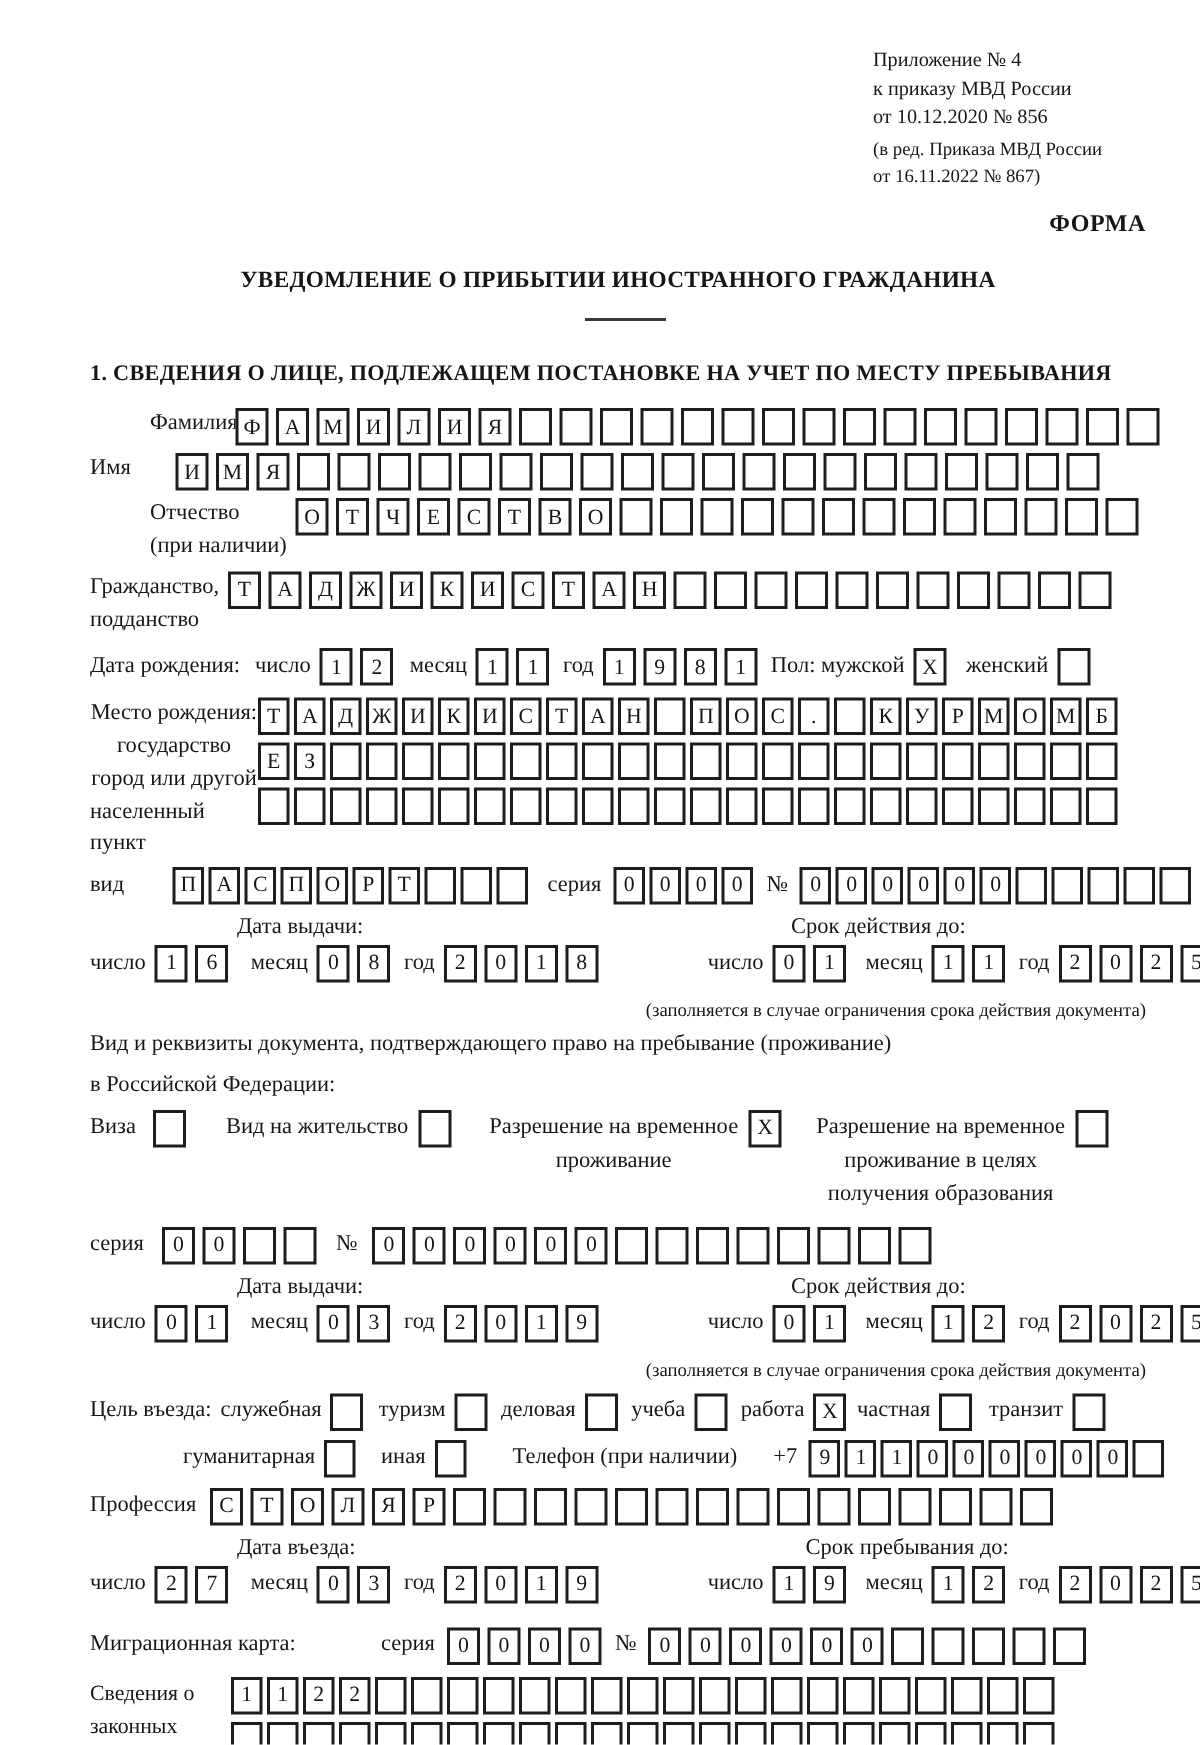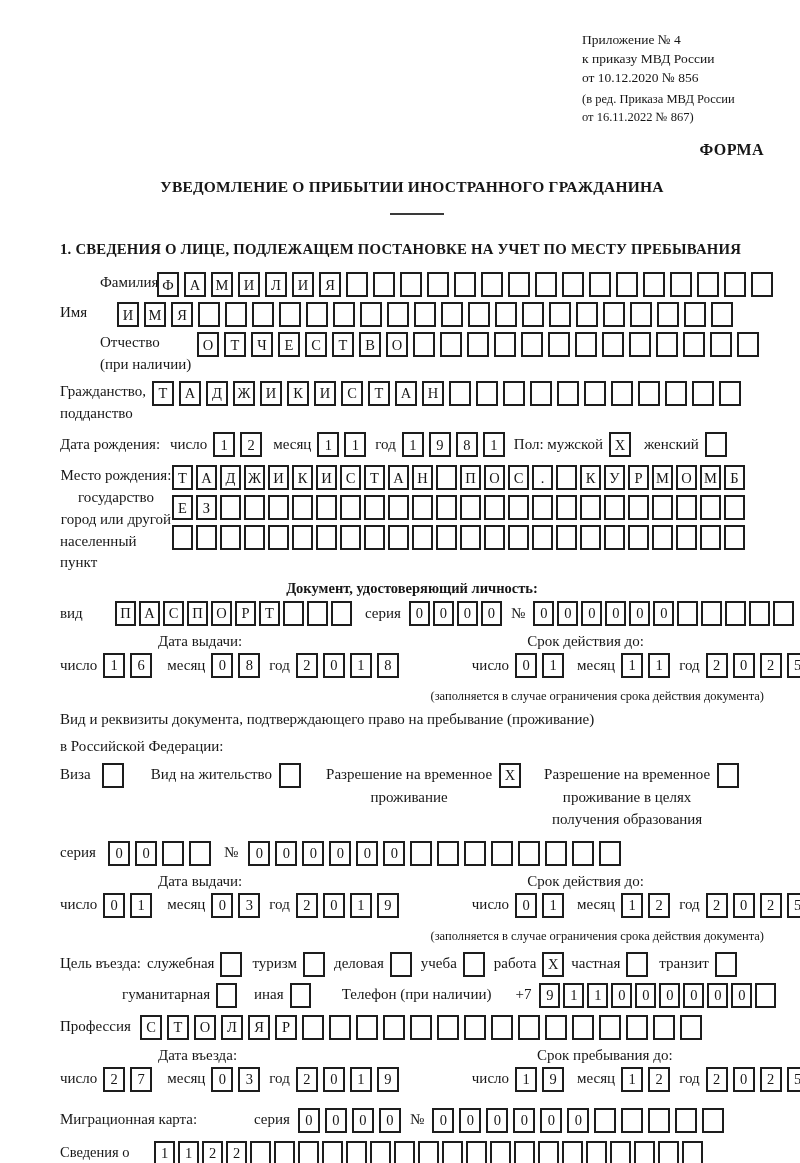--- a/index.html
+++ b/index.html
@@ -313,21 +313,20 @@
           <span class="cell"></span>
           <span class="cell"></span>
           <span class="cell"></span>
           <span class="cell"></span>
           <span class="cell"></span>
           <span class="cell"></span>
         </span>
     </span>
   </div>
 
-  <div class="doc-heading">Документ, удостоверяющий личность:</div>
 
   <div class="row center tight" style="margin-top:4px;">
     <span class="lbl" style="width:55px;">вид</span>
     <span class="cells">
         <span class="cell">П</span>
         <span class="cell">А</span>
         <span class="cell">С</span>
         <span class="cell">П</span>
         <span class="cell">О</span>
         <span class="cell">Р</span>

